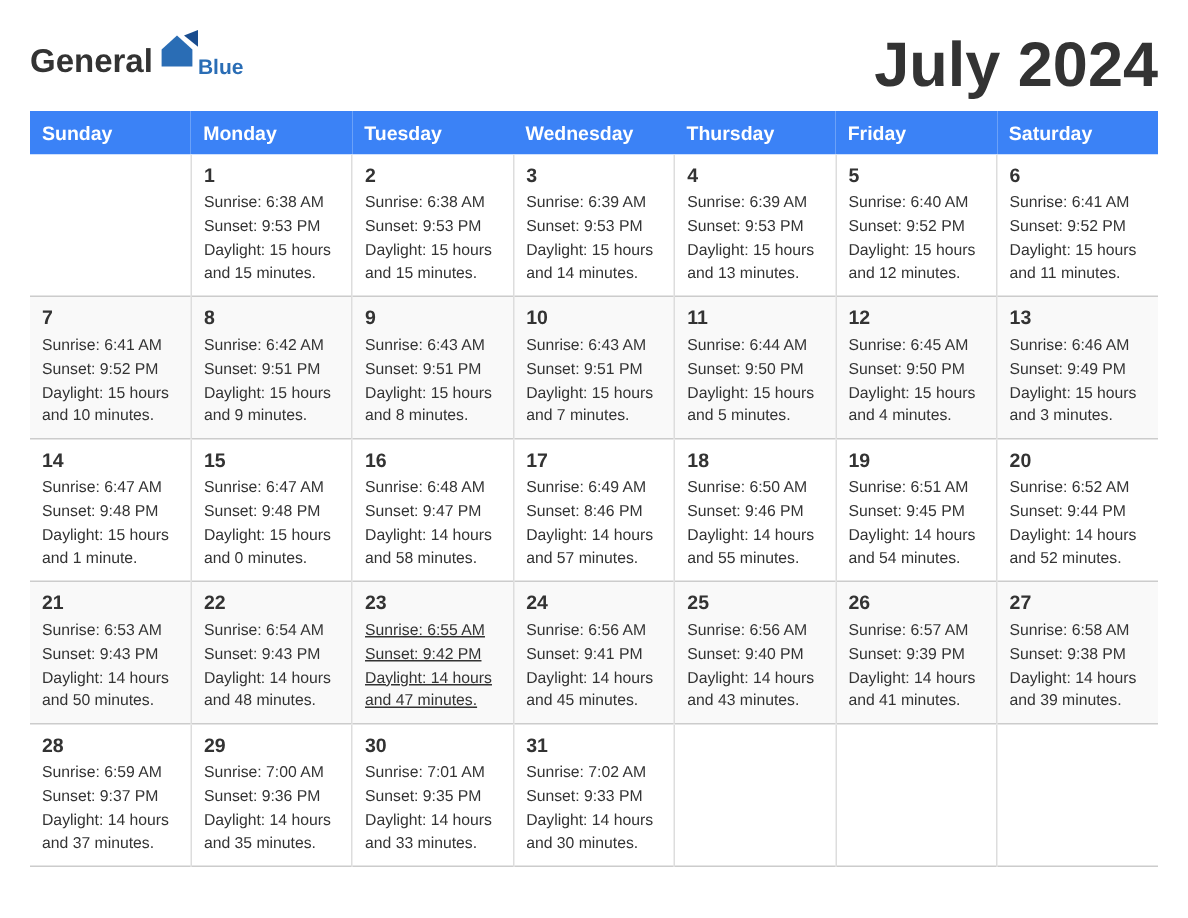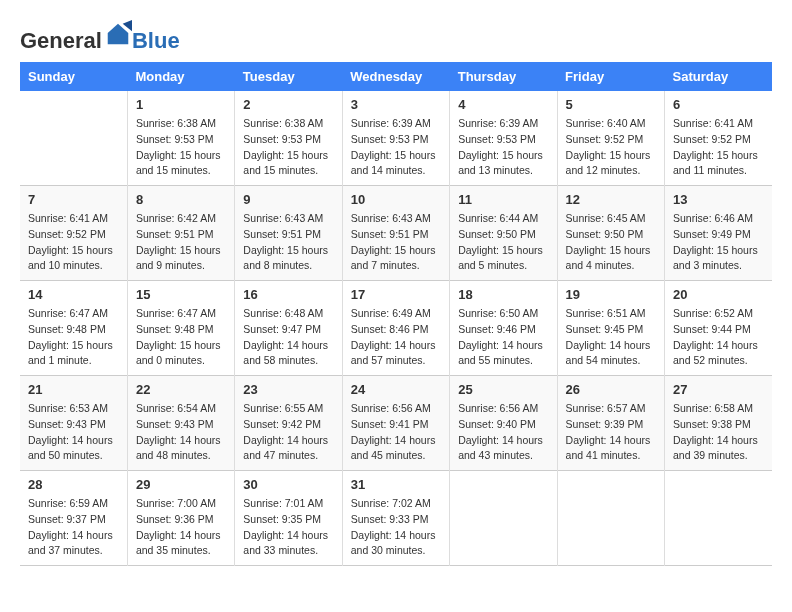--- a/index.html
+++ b/index.html
@@ -19,21 +19,21 @@
     .logo {
       display: flex;
       align-items: flex-end;
     }
     .logo-text-general {
       font-size: 22px;
       font-weight: bold;
       color: #333;
     }
     .logo-text-blue {
-      font-size: 22px;
+      font-size: 14px;
       font-weight: bold;
       color: #2a6db5;
     }
     .logo-icon {
       width: 28px;
       height: 28px;
       margin-left: 2px;
     }
     .title-section {
       text-align: right;
@@ -101,20 +101,21 @@
       <span class="logo-text-general">General</span><svg class="logo-icon" viewBox="0 0 30 30">
           <polygon points="15,4 26,14 26,26 4,26 4,14" fill="#2a6db5"></polygon>
           <polygon points="20,4 30,12 30,0" fill="#1a4d8f"></polygon>
         </svg>
     </div>
     <div>
       <span class="logo-text-blue">Blue</span>
     </div>
   </div>
   <div class="title-section">
+    <div class="month-title">July 2024</div>
   </div>
 </div>
 
 <table>
   <thead>
     <tr>
       <th>Sunday</th>
       <th>Monday</th>
       <th>Tuesday</th>
       <th>Wednesday</th>
@@ -281,21 +282,21 @@
         </td>
         <td>
           <span class="day-number">22</span>
           <div class="day-info" style="white-space: pre-line;">Sunrise: 6:54 AM
 Sunset: 9:43 PM
 Daylight: 14 hours
 and 48 minutes.</div>
         </td>
         <td>
           <span class="day-number">23</span>
-          <div class="day-info" style="white-space: pre-line;">Sunrise: 6:55 AM
+          <div class="day-info" style="white-space: pre-line; text-decoration: underline;">Sunrise: 6:55 AM
 Sunset: 9:42 PM
 Daylight: 14 hours
 and 47 minutes.</div>
         </td>
         <td>
           <span class="day-number">24</span>
           <div class="day-info" style="white-space: pre-line;">Sunrise: 6:56 AM
 Sunset: 9:41 PM
 Daylight: 14 hours
 and 45 minutes.</div>

